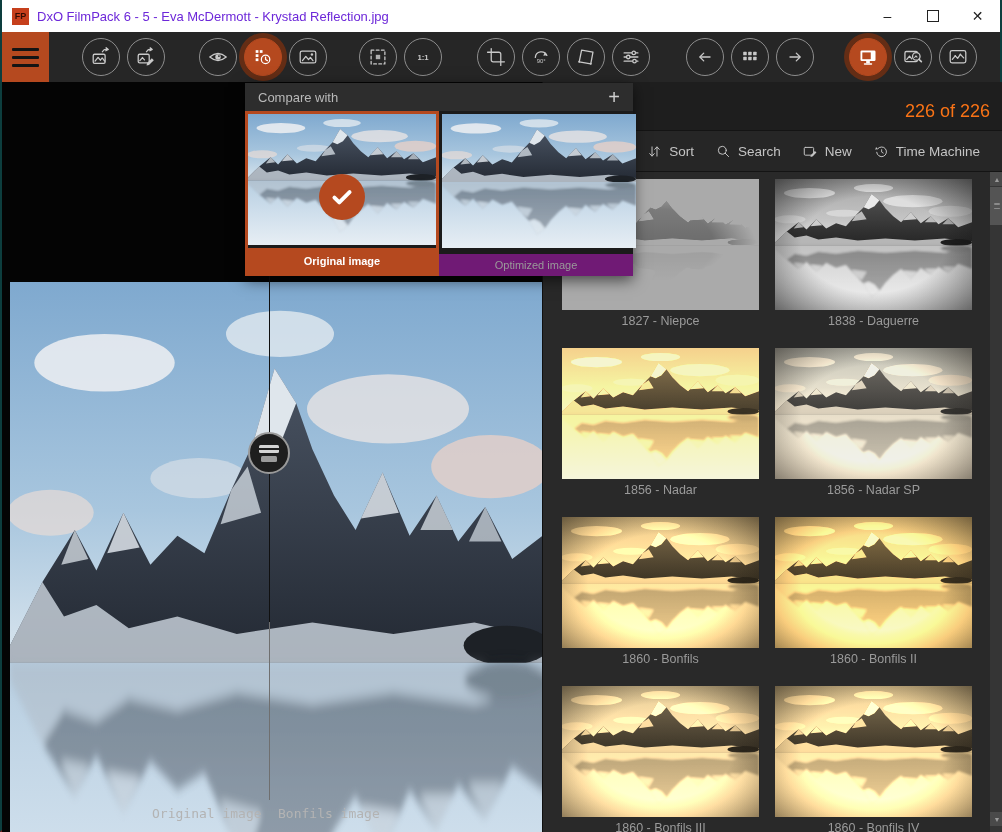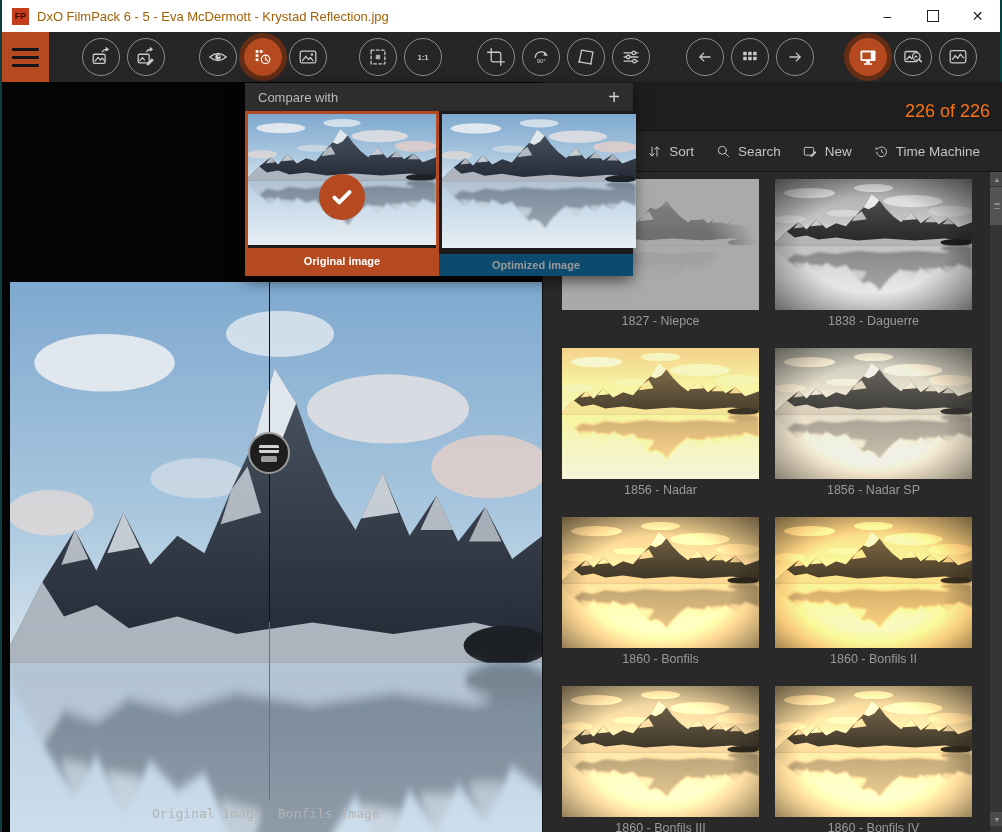--- a/index.html
+++ b/index.html
@@ -6,21 +6,21 @@
   body{width:1002px;height:832px;position:relative;overflow:hidden;
        font-family:"Liberation Sans",sans-serif;-webkit-font-smoothing:antialiased;}
   .win{position:absolute;inset:0;border-left:2px solid #0d3e3e;border-right:2px solid #0d3e3e;
        border-bottom:2px solid #7f1d1d;box-sizing:border-box;}
 
   
   .titlebar{position:absolute;left:0;top:0;width:100%;height:32px;background:#ffffff;
             display:flex;align-items:center;box-sizing:border-box;}
   .app-ico{width:17px;height:17px;margin-left:10px;background:#c63f1c;color:#330d04;
            font-size:9px;font-weight:bold;display:flex;align-items:center;justify-content:center;flex:0 0 auto;}
-  .title-text{margin-left:8px;font-size:13px;color:#a16207;white-space:nowrap;}
+  .title-text{margin-left:8px;font-size:13px;color:#6d28d9;white-space:nowrap;}
   .win-ctrls{margin-left:auto;display:flex;height:100%;}
   .win-btn{width:45px;height:100%;display:flex;align-items:center;justify-content:center;
            font-size:14px;color:#222;cursor:default;}
   .win-btn.max span{display:block;width:10px;height:10px;border:1.2px solid #222;}
 
   
   .toolbar{position:absolute;left:0;top:32px;width:100%;height:50px;background:#262626;
            display:flex;align-items:center;box-sizing:border-box;}
   .hamburger{width:47px;height:50px;background:#b5491f;display:flex;flex-direction:column;
              justify-content:center;align-items:center;gap:5px;flex:0 0 auto;}
@@ -54,21 +54,21 @@
   
   .cmp-panel{position:absolute;left:243px;top:83px;width:388px;height:193px;z-index:50;
              background:#1b1b1b;box-shadow:0 4px 14px rgba(0,0,0,.6);box-sizing:border-box;}
   .cmp-head{height:28px;background:#2d2d2d;display:flex;align-items:center;padding:0 13px;box-sizing:border-box;}
   .cmp-title{font-size:13px;color:#b9b9b9;}
   .cmp-add{margin-left:auto;font-size:20px;color:#cfcfcf;line-height:1;}
   .cmp-body{display:flex;height:165px;}
   .cmp-tile{width:194px;height:100%;box-sizing:border-box;position:relative;background:#1b1b1b;}
   .cmp-tile .thumb{position:absolute;left:3px;right:3px;top:3px;height:134px;}
   .cmp-tile .cap{position:absolute;left:0;right:0;bottom:0;height:22px;display:flex;
-                 align-items:center;justify-content:center;font-size:11px;color:#9a9a9a;background:#0c4a6e;font-weight:bold;}
+                 align-items:center;justify-content:center;font-size:11px;color:#9a9a9a;background:#701a75;}
   .cmp-tile.sel{border:3px solid #b5491f;}
   .cmp-tile.sel .thumb{left:0;right:0;top:0;height:131px;}
   .cmp-tile.sel .cap{height:25px;background:#b5491f;color:#fff;font-weight:bold;}
   .check-badge{position:absolute;left:50%;top:60px;transform:translate(-50%,0);width:46px;height:46px;
                border-radius:50%;background:#b5491f;display:flex;align-items:center;justify-content:center;z-index:4;}
   .check-badge svg{width:26px;height:26px;}
 
   
   .sidebar{position:absolute;left:540px;top:82px;width:462px;height:750px;background:#292929;
            box-sizing:border-box;border-left:1px solid #101010;}

